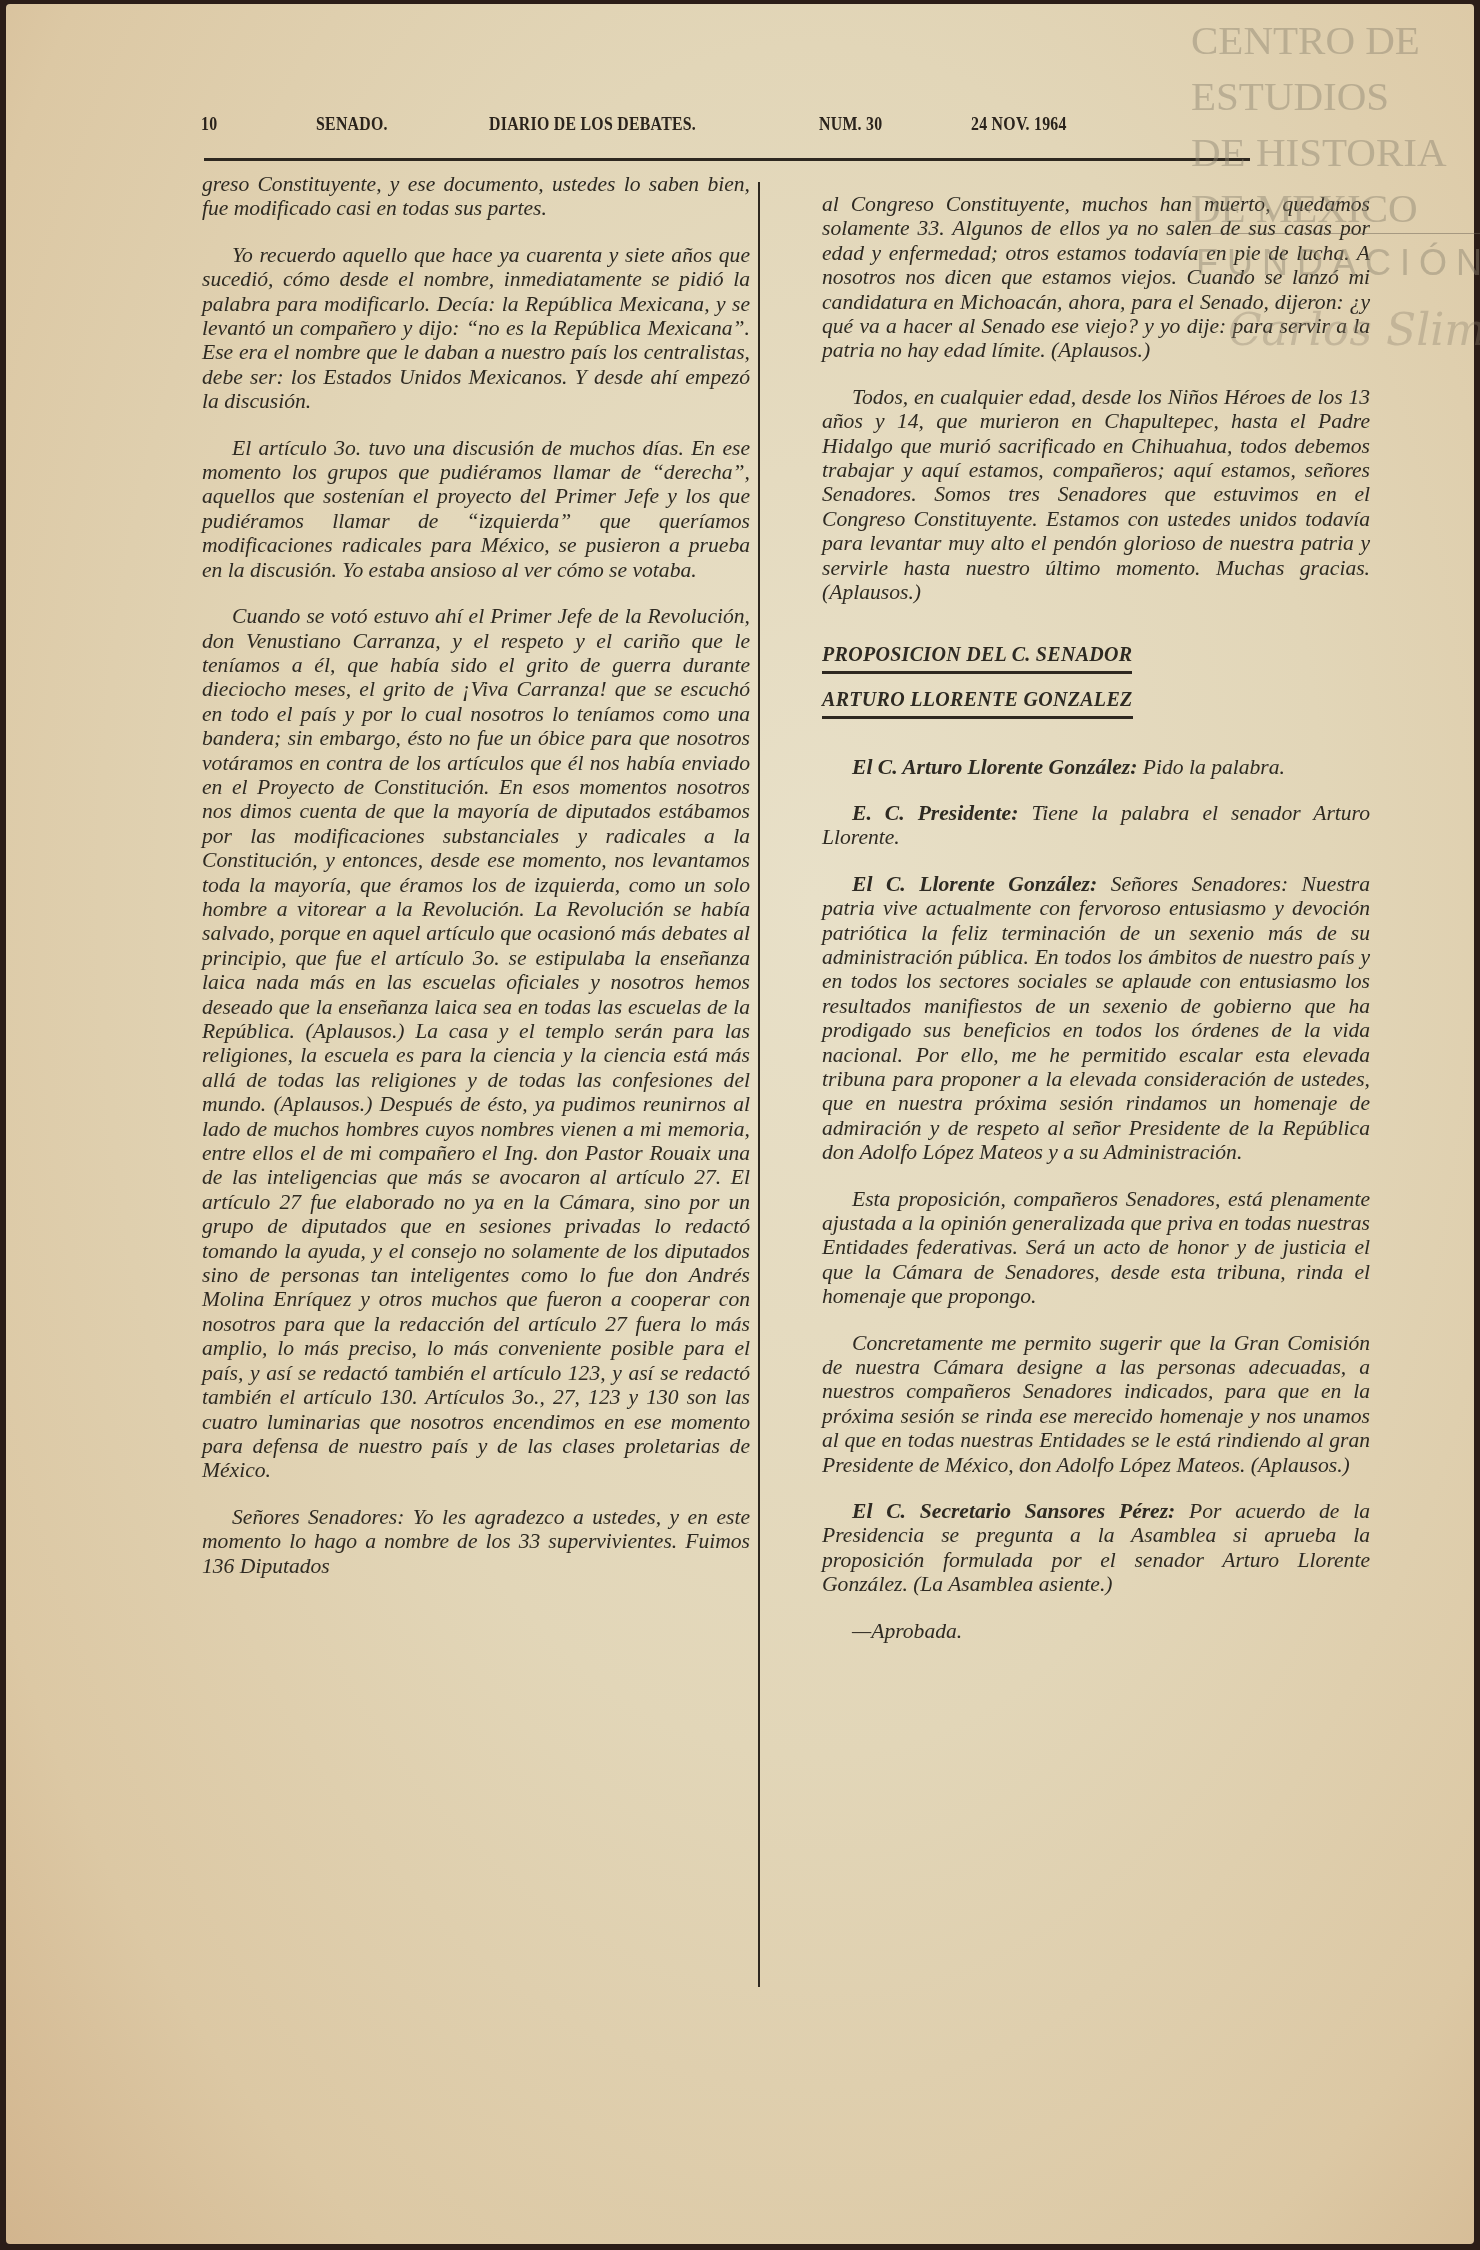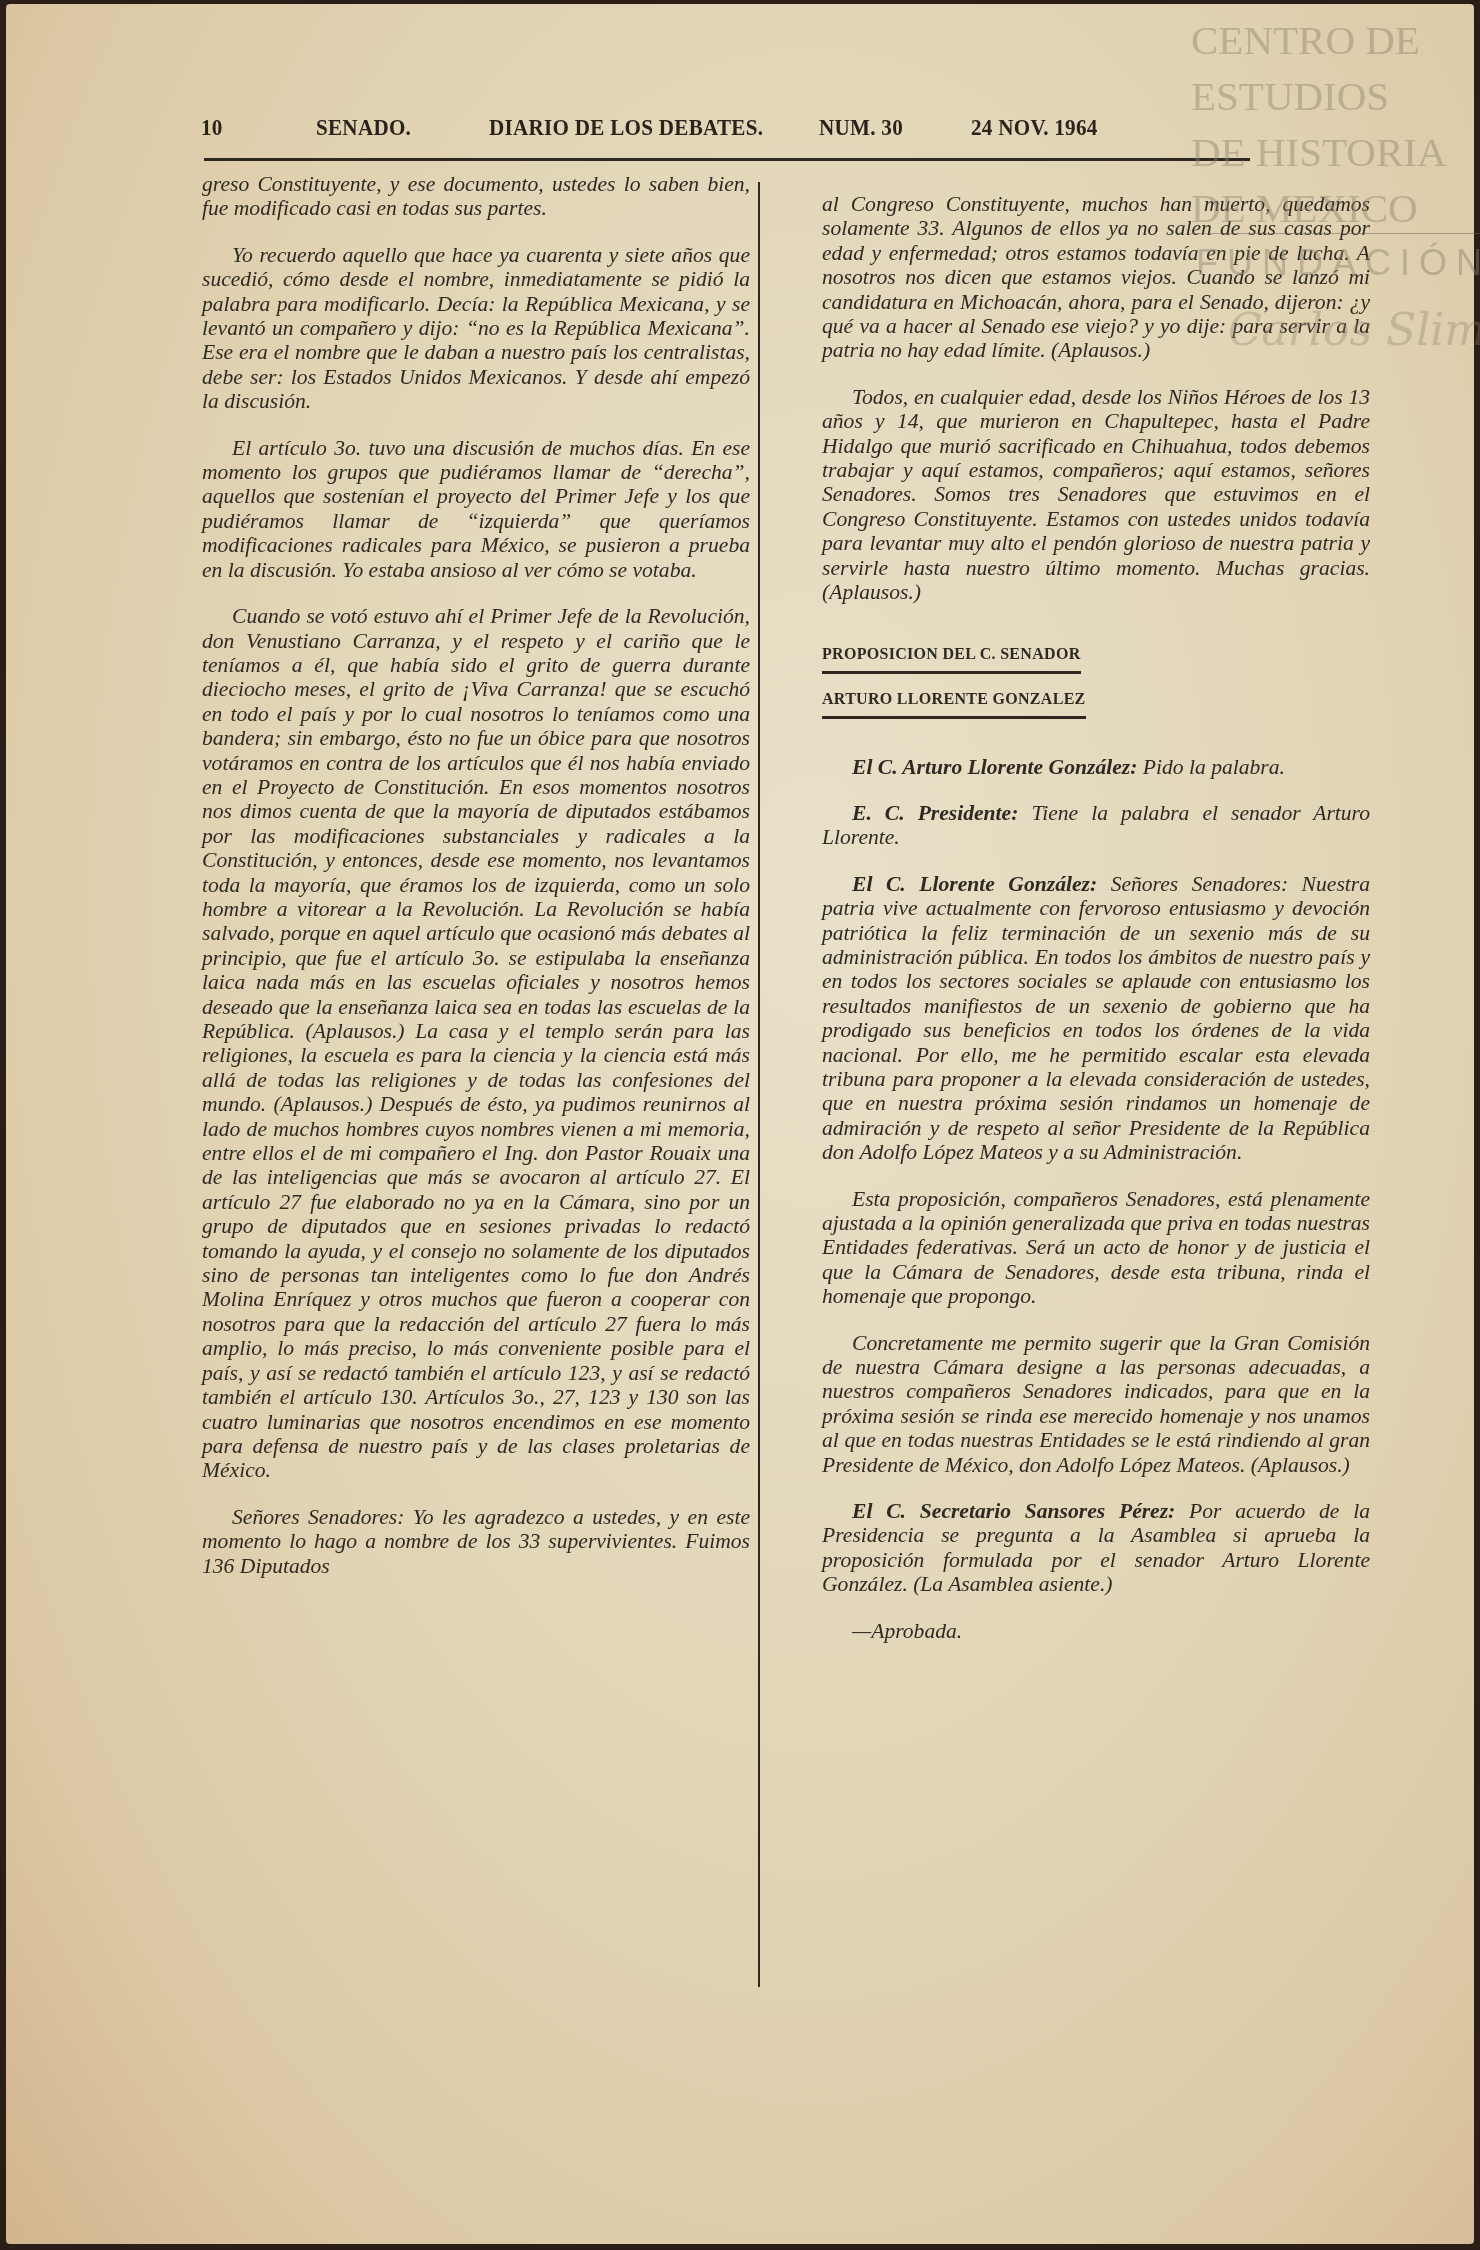--- a/index.html
+++ b/index.html
@@ -9,21 +9,21 @@
     font-family: "Liberation Serif", "DejaVu Serif", serif;
     color: #2e2a22;
   }
   .page {
     position: absolute; left: 6px; top: 4px; width: 1468px; height: 2240px;
     background: radial-gradient(ellipse at 55% 40%, #e8e0c8 0%, #e2d6b8 45%, #dcc8a4 80%, #d2b58e 100%);
     border-radius: 4px;
   }
   .running-head {
     position: absolute; top: 110px; left: 195px; width: 1050px; height: 30px;
-    font-family: "Liberation Serif", serif; font-weight: bold; font-size: 24px;
+    font-family: "Liberation Serif", serif; font-weight: bold; font-size: 18px;
     letter-spacing: 0.3px; color: #2a231c;
   }
   .running-head span { position: absolute; top: 0; white-space: nowrap; transform: scaleX(0.88); transform-origin: left; }
   .head-rule {
     position: absolute; top: 154px; left: 198px; width: 1046px; height: 0;
     border-top: 3px solid #2e2820;
   }
   .col-divider {
     position: absolute; left: 752px; top: 178px; width: 0; height: 1805px;
     border-left: 2px solid #2e2820;
@@ -32,23 +32,24 @@
     position: absolute; top: 168px; width: 548px;
     font-size: 21.6px; line-height: 24.4px; text-align: justify;
     hyphens: manual;
   }
   .col-left { left: 196px; }
   .col-right { left: 816px; width: 548px; margin-top: 20px; }
   .column p { margin: 0 0 22px 0; text-indent: 30px; font-style: italic; }
   .column p.noindent { text-indent: 0; }
   .speaker { font-weight: bold; }
   .section-heading {
-    font-weight: bold; font-size: 16px; line-height: 30px;
+    font-weight: bold; font-size: 20px; line-height: 30px;
     margin: 12px 0 26px 0; text-indent: 0; text-align: left; letter-spacing: 0.3px;
     display: inline-block;
+    font-style: italic;
   }
   .section-heading .hl {
     display: inline-block; border-bottom: 3px solid #2e2820; padding-bottom: 2px; margin-bottom: 10px;
   }
   .approved { text-indent: 30px; margin-top: 6px; }
   .watermark {
     position: absolute; left: 1185px; top: 8px; width: 290px;
     color: rgba(140,130,110,0.45); text-align: left;
     font-family: "Liberation Serif", serif; font-size: 41px; line-height: 56px;
     pointer-events: none;

